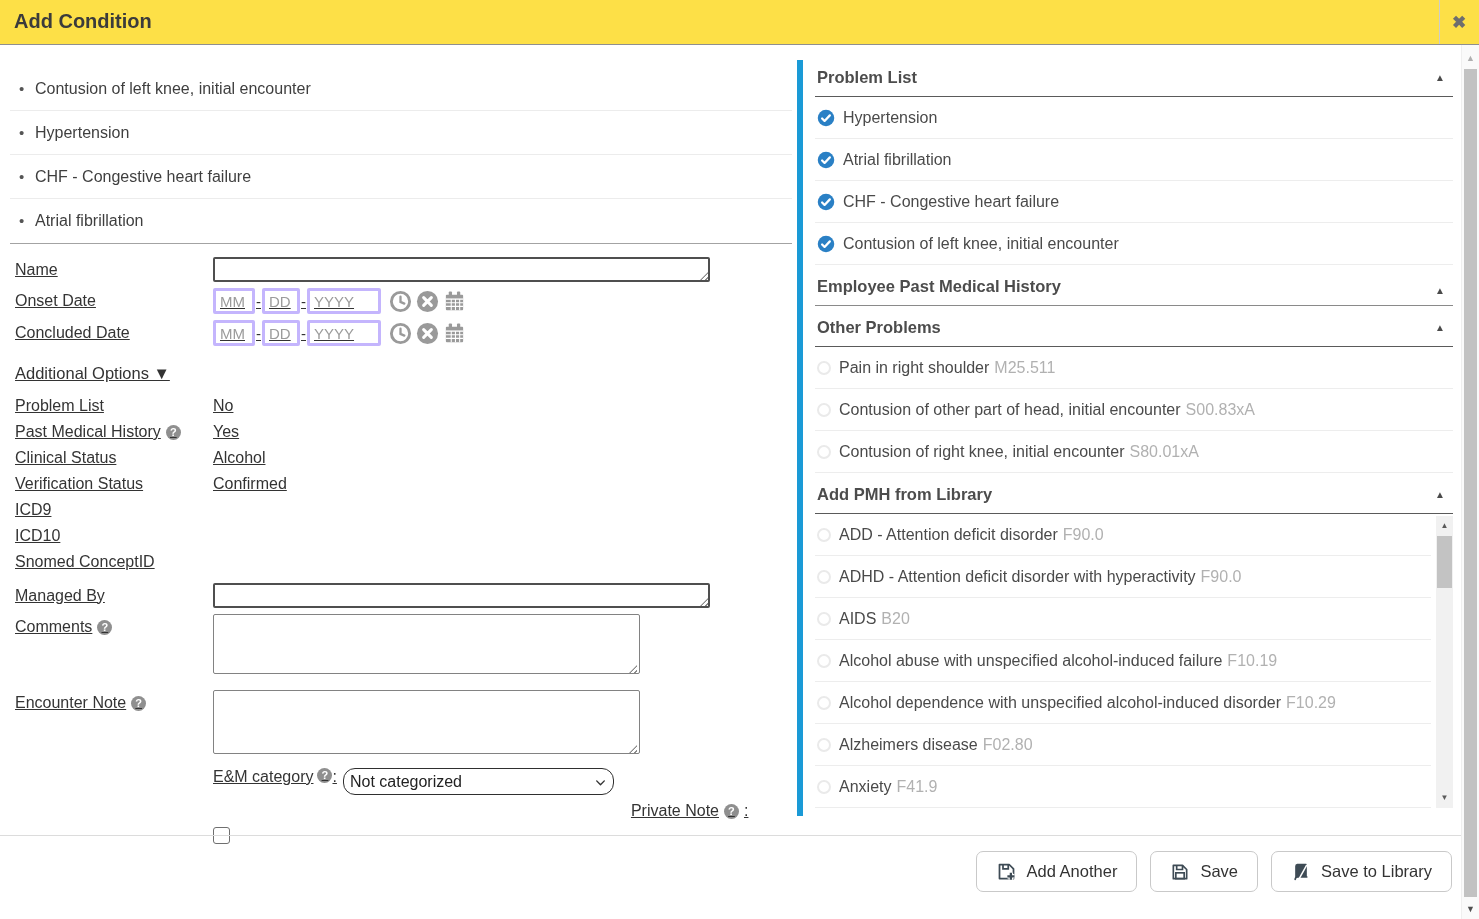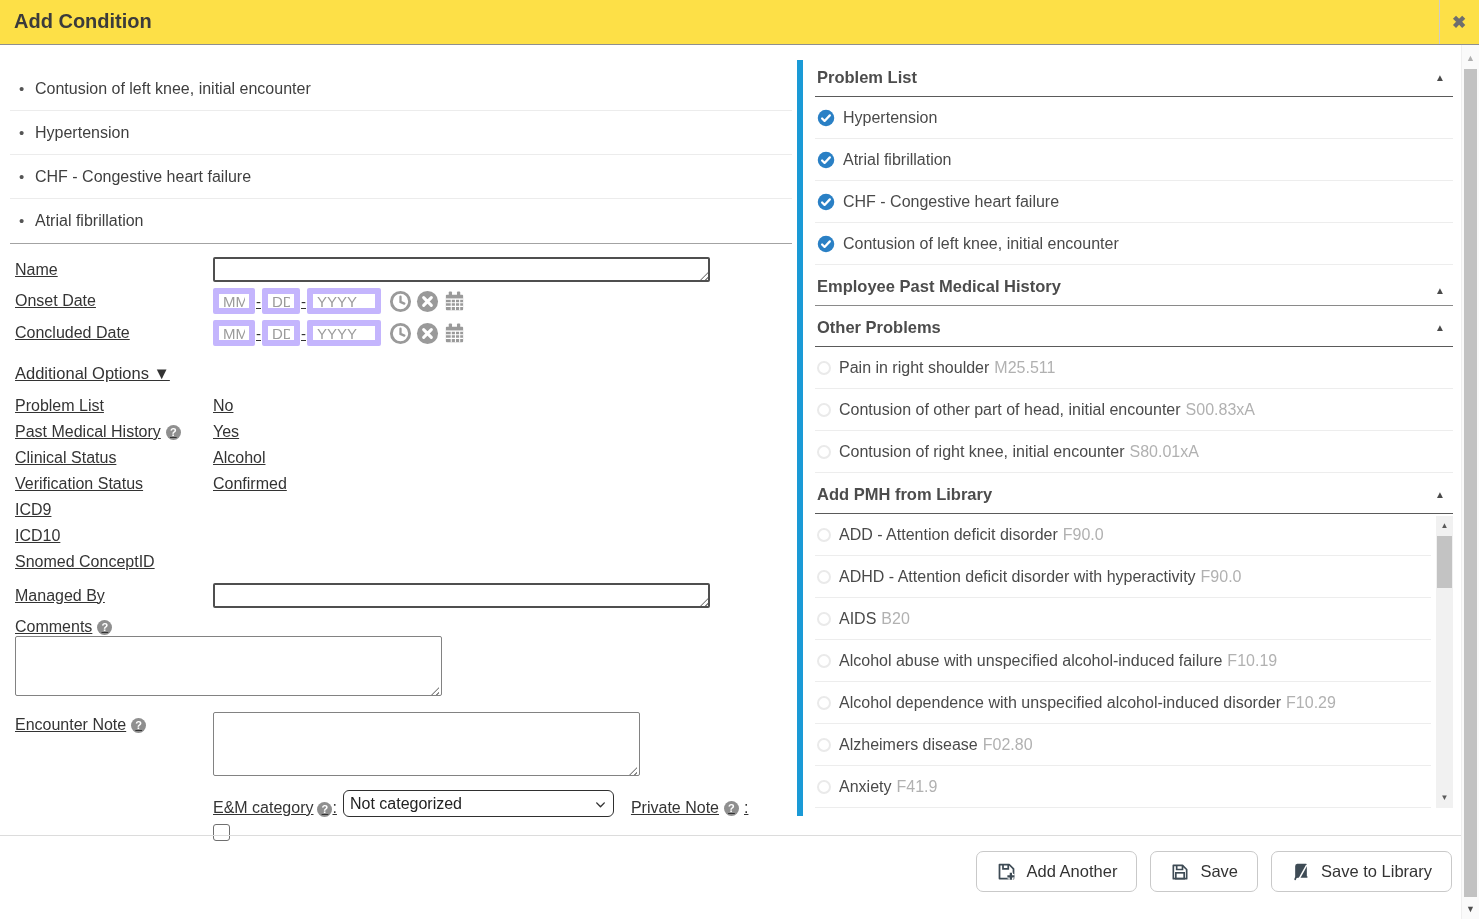--- a/index.html
+++ b/index.html
@@ -26,43 +26,43 @@
   .frow { display:flex; align-items:center; margin-bottom:6px; }
   .frow.top { align-items:flex-start; }
   .flabel { width:198px; flex-shrink:0; font-size:16px; color:#343434; display:flex; align-items:center; gap:5px; }
   .help { display:inline-block; width:15px; height:15px; border-radius:50%; background:#8f8f8f; color:#fff; font-size:11px; font-weight:bold; line-height:15px; text-align:center; flex-shrink:0; cursor:pointer; }
   .help::after { content:"?"; }
 
   .input-wrap { position:relative; }
   .wide-input { width:497px; height:25px; border:2px solid #4f4f4f; border-radius:2px; font-size:15px; padding:0 6px; font-family:inherit; }
   .grip { position:absolute; right:2px; bottom:2px; width:8px; height:8px; clip-path:polygon(100% 0,100% 100%,0 100%); background:repeating-linear-gradient(135deg,#fff 0 2px,#8b8b8b 2px 3.5px); pointer-events:none; }
 
-  .din { height:26px; border:6px solid #c4b5fd; border-radius:2px; font-size:15px; padding:0 4px; color:#333; font-family:inherit; }
+  .din { height:26px; border:3px solid #c4b5fd; border-radius:2px; font-size:15px; padding:0 4px; color:#333; font-family:inherit; }
   .din::placeholder { color:#9b9b9b; }
   .din.mm { width:42px; } .din.dd { width:38px; } .din.yy { width:74px; }
   .dsep { margin:0 1px; color:#333; font-size:15px; }
   .dico { width:23px; height:23px; margin-left:4px; vertical-align:middle; cursor:pointer; }
   .dico:first-of-type { margin-left:8px; }
 
   .addl-options { display:inline-block; margin:12px 0 10px; font-size:16.5px; color:#333; text-decoration:underline; cursor:pointer; }
 
   .ro-row { display:flex; align-items:center; height:26px; }
   .ro-value { font-size:16px; color:#333; }
 
   textarea.box { width:427px; height:60px; border:1px solid #828282; border-radius:2px; resize:none; font-family:inherit; font-size:15px; padding:4px 6px; }
   textarea.box.tall { height:64px; }
   .ta-wrap { position:relative; }
   .ta-wrap .grip { right:3px; bottom:5px; }
 
-  .em-row { display:flex; align-items:flex-end; margin-left:198px; margin-top:10px; font-size:16px; color:#343434; }
+  .em-row { display:flex; align-items:flex-start; margin-left:198px; margin-top:10px; font-size:16px; color:#343434; }
   .em-row .gap { width:4px; }
   .sel-wrap { position:relative; margin-left:6px; }
-  .em-select { width:271px; height:27px; border:1px solid #2f2f2f; border-radius:6px; font-size:16px; padding:0 26px 0 6px; appearance:none; -webkit-appearance:none; background:#fff; color:#222; font-family:inherit; }
+  .em-select { width:271px; height:27px; border:1px solid #2f2f2f; border-radius:12px; font-size:16px; padding:0 26px 0 6px; appearance:none; -webkit-appearance:none; background:#fff; color:#222; font-family:inherit; }
   .sel-wrap svg { position:absolute; right:7px; top:8px; pointer-events:none; }
-  .private-note { margin-left:17px; display:flex; align-items:center; gap:5px; }
+  .private-note { margin-left:17px; display:flex; align-items:center; gap:5px;margin-top:34px; }
   .pn-checkbox { appearance:none; -webkit-appearance:none; width:17px; height:17px; border:1px solid #6f6f6f; border-radius:3px; background:#fff; margin-left:198px; margin-top:7px; display:block; cursor:pointer; }
 
   
   .panel { position:absolute; left:797px; top:15px; width:656px; border-left:6px solid #1a9ad6; padding:0 0 8px 12px; }
   .sec-h { display:flex; justify-content:space-between; align-items:center; padding:12px 8px 9px 2px; border-bottom:1px solid #5a5a5a; font-size:16.5px; font-weight:bold; color:#4c4c4c; cursor:pointer; }
   .sec-h:first-child { padding-top:8px; }
   .sec-h.lighter { border-bottom-color:#8a8a8a;align-items:flex-end; }
   .caret { font-size:10px; color:#4a4a4a; font-weight:normal; }
   .pitem { display:flex; align-items:center; height:42px; border-bottom:1px solid #ededed; font-size:16px; color:#4a4a4a; padding-left:2px; cursor:pointer; }
   .pitem svg { margin-right:8px; flex-shrink:0; }
@@ -232,21 +232,21 @@
       
       <div class="frow" style="margin-top:8px;align-items:center;">
         <div class="flabel">Managed By</div>
         <div class="input-wrap">
           <input type="text" class="wide-input" value="" style="">
           <div class="grip"></div>
         </div>
       </div>
 
       
-      <div class="frow top" style="margin-top:0;flex-direction:column;">
+      <div class="frow top" style="margin-top:0;">
         <div class="flabel" style="padding-top:4px;">
             <span>Comments</span>
             <span class="help"></span>
           </div>
         <div class="ta-wrap">
           <textarea class="box" style=""></textarea>
           <div class="grip"></div>
         </div>
       </div>
 

